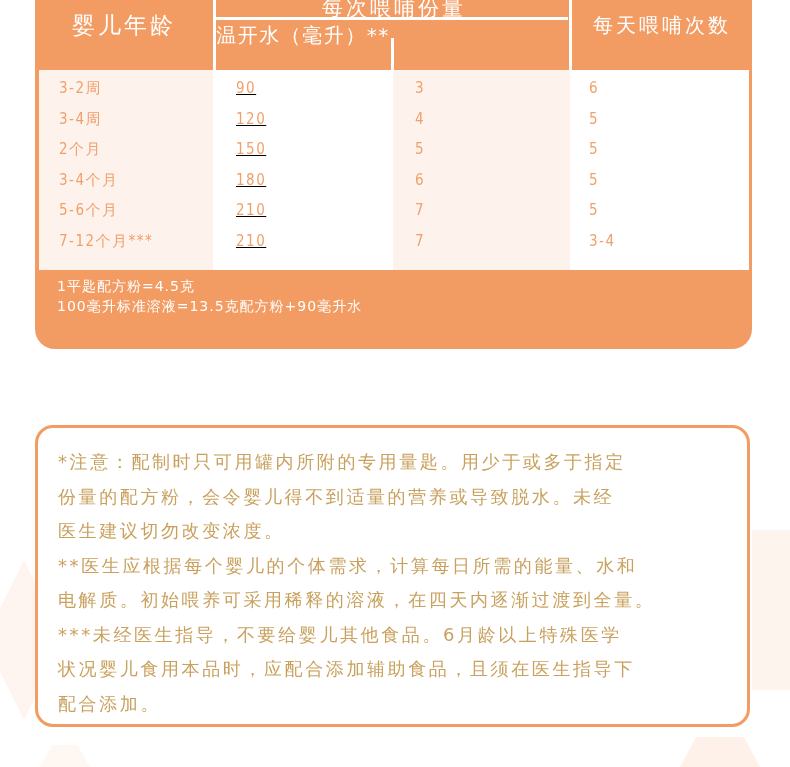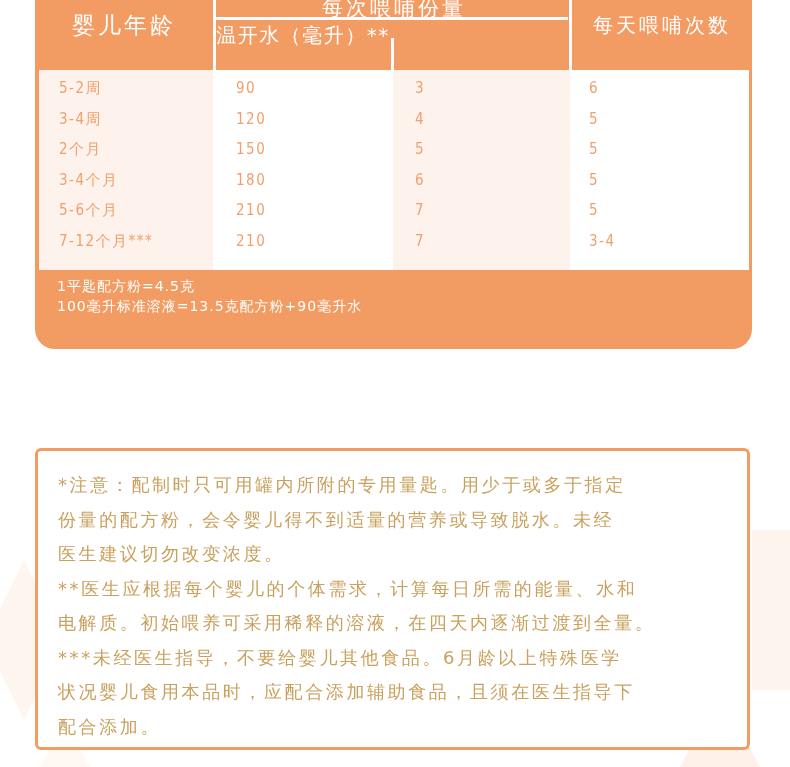--- a/index.html
+++ b/index.html
@@ -33,35 +33,35 @@
   .vs1 { left: 178px; top: 0; height: 88px; }
   .vs2 { left: 356px; top: 56px; height: 32px; }
   .vs3 { left: 534px; top: 0; height: 88px; }
 
   .body {
     position: absolute; left: 4px; top: 88px; width: 710px; height: 200px;
     display: flex;
   }
   .col { height: 100%; padding-top: 3px; box-sizing: border-box; }
   .col.c1 { width: 174px; background: #fdf2ec; padding-left: 20px; }
-  .col.c2 { width: 180px; background: #ffffff; padding-left: 23px; }
+  .col.c2 { width: 180px; background: #ffffff; padding-left: 23px; text-decoration: underline; }
   .col.c3 { width: 177px; background: #fdf2ec; padding-left: 22px; }
   .col.c4 { width: 179px; background: #ffffff; padding-left: 19px; }
   .cell {
     height: 30.6px; line-height: 30.6px; color: #f0a06b; font-size: 15px;
     letter-spacing: 1.5px; font-family: "DejaVu Sans Condensed", "DejaVu Sans", sans-serif;
   }
   .foot {
     position: absolute; left: 22px; top: 294px; color: #ffffff; font-size: 14px;
     letter-spacing: 1px; line-height: 20px;
   }
 
   .notes {
-    position: absolute; left: 35px; top: 448px; width: 709px; height: 296px;
-    border: 3px solid #f29c63; border-radius: 6px; background: #ffffff;
+    position: absolute; left: 35px; top: 425px; width: 709px; height: 296px;
+    border: 3px solid #f29c63; border-radius: 18px; background: #ffffff;
     box-sizing: content-box;
   }
   .notes-text {
     position: absolute; left: 20px; top: 17px; width: 675px;
     color: #c9a15e; font-size: 18px; letter-spacing: 2.6px; line-height: 34.5px;
   }
   .notes-text p { margin: 0; }
 </style>
 </head>
 <body>
@@ -84,21 +84,21 @@
     </div>
   <div class="hdr h-feeds">
       <span>每天喂哺次数</span>
     </div>
   <div class="vsep vs1"></div>
   <div class="vsep vs2"></div>
   <div class="vsep vs3"></div>
 
   <div class="body">
     <div class="col c1">
-      <div class="cell">5-2周</div>
+      <div class="cell">3-2周</div>
       <div class="cell">3-4周</div>
       <div class="cell">2个月</div>
       <div class="cell">3-4个月</div>
       <div class="cell">5-6个月</div>
       <div class="cell">7-12个月***</div>
     </div>
     <div class="col c2">
       <div class="cell">90</div>
       <div class="cell">120</div>
       <div class="cell">150</div>

